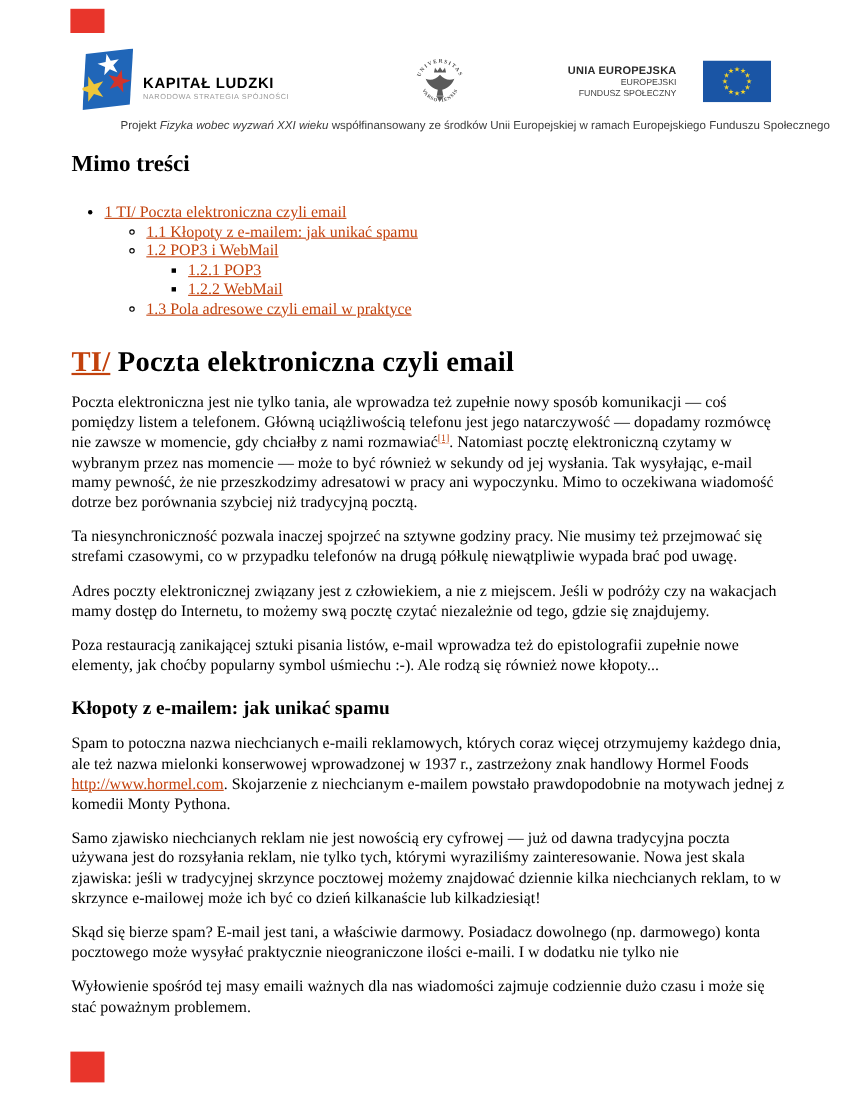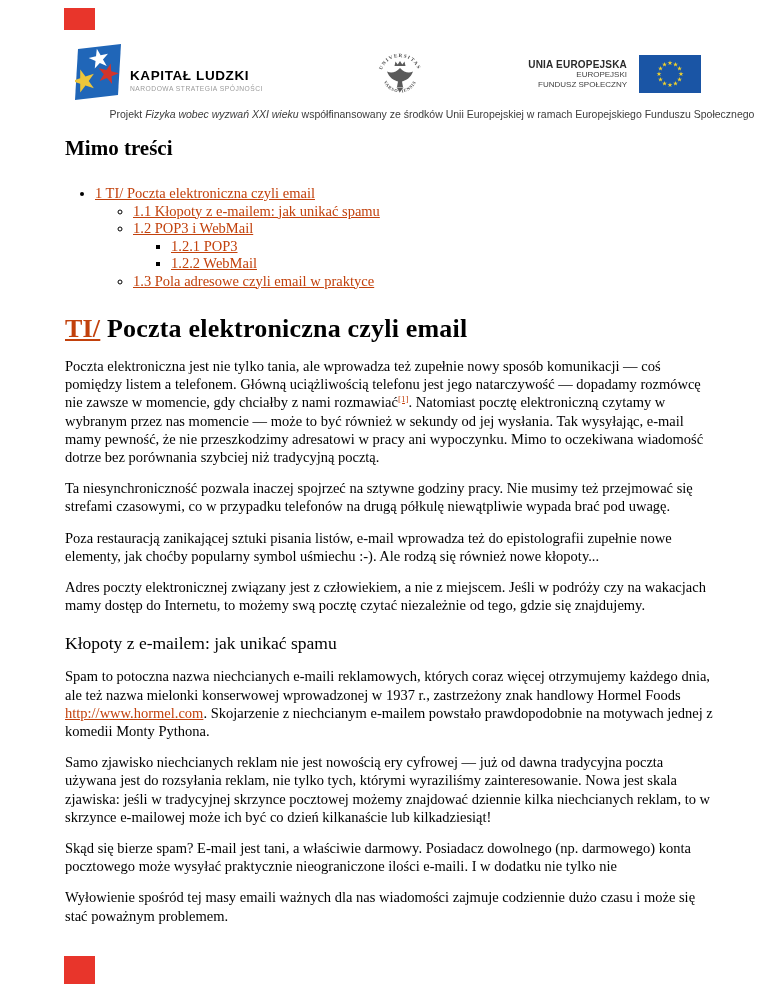--- a/index.html
+++ b/index.html
@@ -13,37 +13,37 @@
 
   
   .kl-logo{position:absolute;left:75px;top:44px;display:flex;align-items:flex-start;}
   .kl-text{margin-left:9px;font-family:"Liberation Sans",sans-serif;padding-top:24px;}
   .kl-title{font-size:13.5px;font-weight:bold;color:#000000;letter-spacing:.6px;white-space:nowrap;}
   .kl-sub{font-size:6.7px;color:#9a9a9a;letter-spacing:.5px;margin-top:2px;white-space:nowrap;}
 
   .seal{position:absolute;left:374px;top:49px;}
 
   .eu-block{position:absolute;right:67px;top:55px;display:flex;align-items:flex-start;}
-  .eu-text{text-align:right;font-family:"Liberation Sans",sans-serif;margin-right:12px;padding-top:4px;}
+  .eu-text{text-align:right;font-family:"Liberation Sans",sans-serif;margin-right:24px;padding-top:4px;}
   .eu-line1{font-size:10px;font-weight:bold;color:#2b2b2b;letter-spacing:.2px;white-space:nowrap;}
   .eu-line2,.eu-line3{font-size:8px;color:#3f3f3f;line-height:10px;white-space:nowrap;}
 
   .project-line{position:absolute;top:108px;left:0;width:768px;text-align:center;
                 font-family:"Liberation Sans",sans-serif;font-size:10.5px;color:#3b3b3b;margin-left:48px;}
 
   
   main{display:block;padding:136px 55px 0 65px;}
   a{color:#c2410c;text-decoration:underline;cursor:pointer;}
   .toc-title{font-size:21px;font-weight:bold;margin:0;}
   ul.toc{margin:24px 0 0 0;padding-left:30px;list-style:disc;font-size:14.5px;line-height:17.5px;}
   ul.toc ul{margin:0;padding-left:38px;list-style:circle;}
   ul.toc ul ul{list-style:square;}
   .article-title{font-size:26px;font-weight:bold;margin:24px 0 0 0;letter-spacing:.2px;}
   p{margin:13px 0;font-size:14.5px;line-height:18.2px;}
-  .section-title{font-size:17.5px;font-weight:normal;margin:19px 0 10px 0;}
+  .section-title{font-size:17.5px;font-weight:bold;margin:19px 0 10px 0;}
   sup{line-height:0;}
   sup a{font-size:9px;}
 </style>
 </head>
 <body>
 
 <svg width="0" height="0" style="position:absolute" aria-hidden="true">
   <defs>
     <polygon id="star5" points="0,-2.6 0.59,-0.81 2.47,-0.8 0.95,0.31 1.53,2.1 0,1 -1.53,2.1 -0.95,0.31 -2.47,-0.8 -0.59,-0.81"></polygon>
     <path id="sealTop" d="M7,27 A19,19 0 0 1 45,27"></path>
@@ -146,23 +146,23 @@
       </ul>
     </li>
   </ul>
 
   <h1 class="article-title"><a href="#">TI/</a><span> Poczta elektroniczna czyli email</span></h1>
 
   <p><span>Poczta elektroniczna jest nie tylko tania, ale wprowadza też zupełnie nowy sposób komunikacji — coś pomiędzy listem a telefonem. Główną uciążliwością telefonu jest jego natarczywość — dopadamy rozmówcę nie zawsze w momencie, gdy chciałby z nami rozmawiać</span><sup><a href="#">[1]</a></sup><span>. Natomiast pocztę elektroniczną czytamy w wybranym przez nas momencie — może to być również w sekundy od jej wysłania. Tak wysyłając, e-mail mamy pewność, że nie przeszkodzimy adresatowi w pracy ani wypoczynku. Mimo to oczekiwana wiadomość dotrze bez porównania szybciej niż tradycyjną pocztą.</span></p>
 
   <p>Ta niesynchroniczność pozwala inaczej spojrzeć na sztywne godziny pracy. Nie musimy też przejmować się strefami czasowymi, co w przypadku telefonów na drugą półkulę niewątpliwie wypada brać pod uwagę.</p>
 
+  <p>Adres poczty elektronicznej związany jest z człowiekiem, a nie z miejscem. Jeśli w podróży czy na wakacjach mamy dostęp do Internetu, to możemy swą pocztę czytać niezależnie od tego, gdzie się znajdujemy.</p>
+
   <p>Poza restauracją zanikającej sztuki pisania listów, e-mail wprowadza też do epistolografii zupełnie nowe elementy, jak choćby popularny symbol uśmiechu :-). Ale rodzą się również nowe kłopoty...</p>
-
-  <p>Adres poczty elektronicznej związany jest z człowiekiem, a nie z miejscem. Jeśli w podróży czy na wakacjach mamy dostęp do Internetu, to możemy swą pocztę czytać niezależnie od tego, gdzie się znajdujemy.</p>
 
   <h2 class="section-title">Kłopoty z e-mailem: jak unikać spamu</h2>
 
   <p><span>Spam to potoczna nazwa niechcianych e-maili reklamowych, których coraz więcej otrzymujemy każdego dnia, ale też nazwa mielonki konserwowej wprowadzonej w 1937 r., zastrzeżony znak handlowy Hormel Foods </span><a href="#">http://www.hormel.com</a><span>. Skojarzenie z niechcianym e-mailem powstało prawdopodobnie na motywach jednej z komedii Monty Pythona.</span></p>
 
   <p>Samo zjawisko niechcianych reklam nie jest nowością ery cyfrowej — już od dawna tradycyjna poczta używana jest do rozsyłania reklam, nie tylko tych, którymi wyraziliśmy zainteresowanie. Nowa jest skala zjawiska: jeśli w tradycyjnej skrzynce pocztowej możemy znajdować dziennie kilka niechcianych reklam, to w skrzynce e-mailowej może ich być co dzień kilkanaście lub kilkadziesiąt!</p>
 
   <p>Skąd się bierze spam? E-mail jest tani, a właściwie darmowy. Posiadacz dowolnego (np. darmowego) konta pocztowego może wysyłać praktycznie nieograniczone ilości e-maili. I w dodatku nie tylko nie</p>
 
   <p>Wyłowienie spośród tej masy emaili ważnych dla nas wiadomości zajmuje codziennie dużo czasu i może się stać poważnym problemem.</p>

